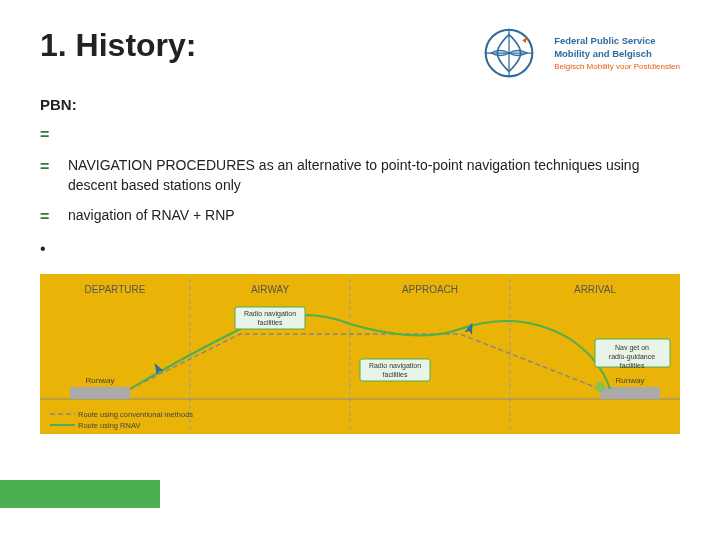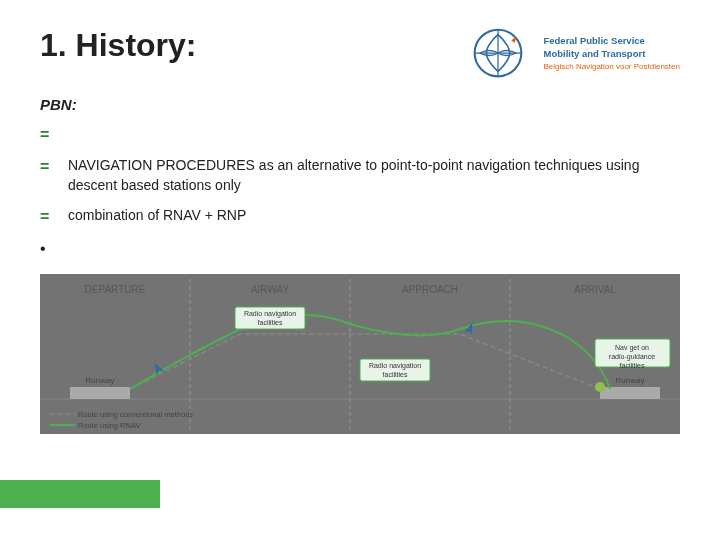--- a/index.html
+++ b/index.html
@@ -58,21 +58,20 @@
 
     .content {
       margin-top: 4px;
     }
 
     .pbn-label {
       font-size: 15px;
       font-weight: bold;
       color: #222;
       margin-bottom: 10px;
-      font-style: italic;
     }
 
     .item {
       display: flex;
       align-items: flex-start;
       margin-bottom: 9px;
       font-size: 14px;
       color: #222;
       line-height: 1.45;
     }
@@ -95,21 +94,21 @@
 
     .item .text {
       flex: 1;
     }
 
     .diagram-area {
       margin-top: 14px;
       position: relative;
       width: 100%;
       height: 160px;
-      background: #737373;
+      background: #eab308;
       border: none;
     }
 
     .diagram-svg {
       width: 100%;
       height: 100%;
     }
 
     
     .bottom-bar {
@@ -135,41 +134,41 @@
         <path d="M30 8 C30 8, 44 20, 44 30 C44 40, 30 52, 30 52 C30 52, 16 40, 16 30 C16 20, 30 8, 30 8Z" fill="none" stroke="#2e6b9e" stroke-width="2"></path>
         <path d="M8 30 Q20 24, 30 30 Q40 36, 52 30" fill="none" stroke="#2e6b9e" stroke-width="1.5"></path>
         <path d="M8 30 Q20 36, 30 30 Q40 24, 52 30" fill="none" stroke="#2e6b9e" stroke-width="1.5"></path>
         <line x1="30" y1="2" x2="30" y2="58" stroke="#2e6b9e" stroke-width="1.5"></line>
         <line x1="2" y1="30" x2="58" y2="30" stroke="#2e6b9e" stroke-width="1.5"></line>
 
         <path d="M46 15 L52 10 L50 18Z" fill="#e85c0d"></path>
       </svg>
       <div class="logo-text">
         <div class="line1">Federal Public Service</div>
-        <div class="line2">Mobility and Transport</div>
-        <div class="line3">Belgisch Navigation voor Postdiensten</div>
+        <div class="line2">Mobility and Belgisch</div>
+        <div class="line3">Belgisch Mobility voor Postdiensten</div>
       </div>
     </div>
   </div>
 
   <div class="content">
     <div class="pbn-label">PBN:</div>
 
     <div class="item">
       <span class="eq">=</span>
     </div>
 
     <div class="item">
       <span class="eq">=</span>
       <span class="text">NAVIGATION PROCEDURES as an alternative to point-to-point navigation techniques using descent based stations only</span>
     </div>
 
     <div class="item">
       <span class="eq">=</span>
-      <span class="text">combination of RNAV + RNP</span>
+      <span class="text">navigation of RNAV + RNP</span>
     </div>
 
     <div class="item">
       <span class="bullet">•</span>
     </div>
   </div>
 
   <div class="diagram-area">
     <svg class="diagram-svg" viewBox="0 0 640 150" xmlns="http://www.w3.org/2000/svg">
 

